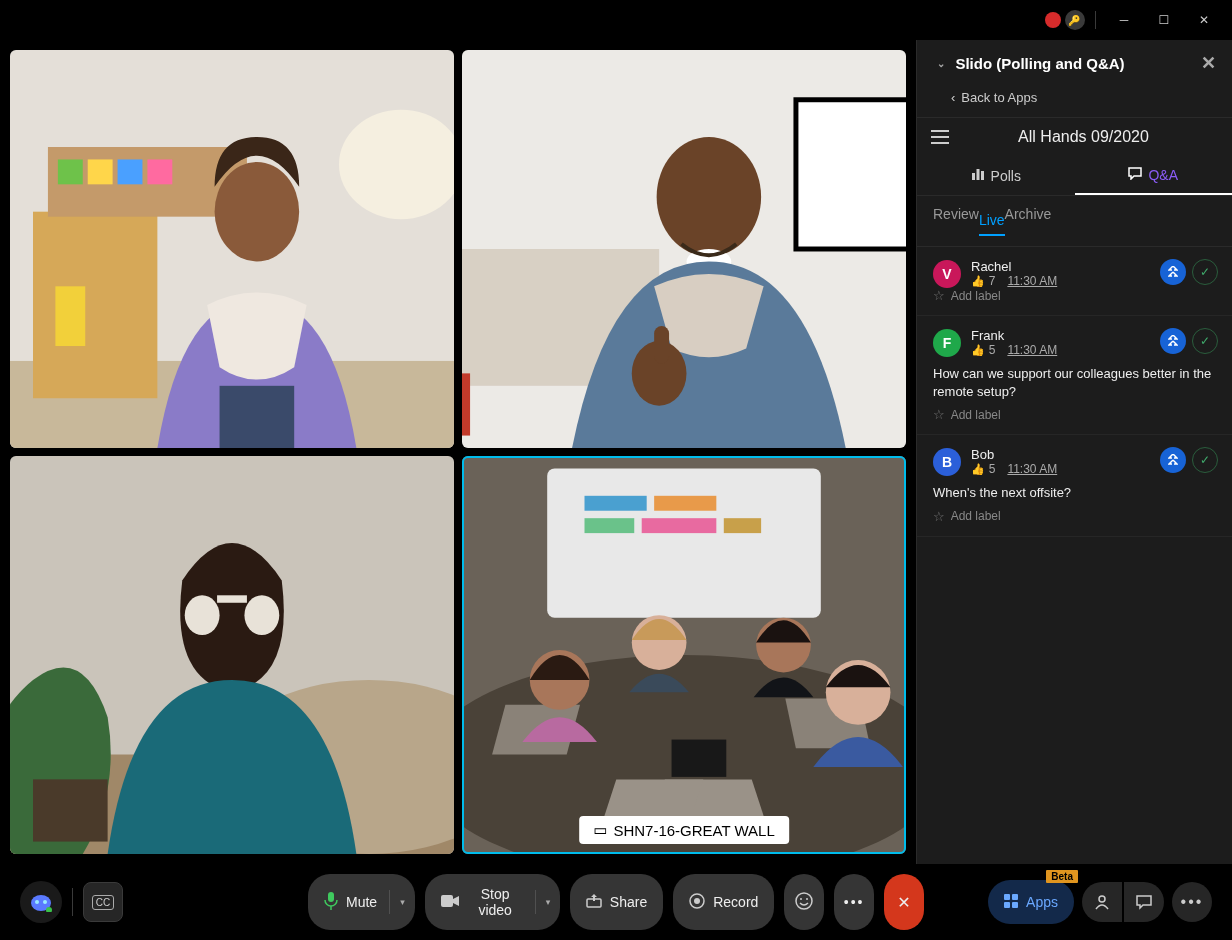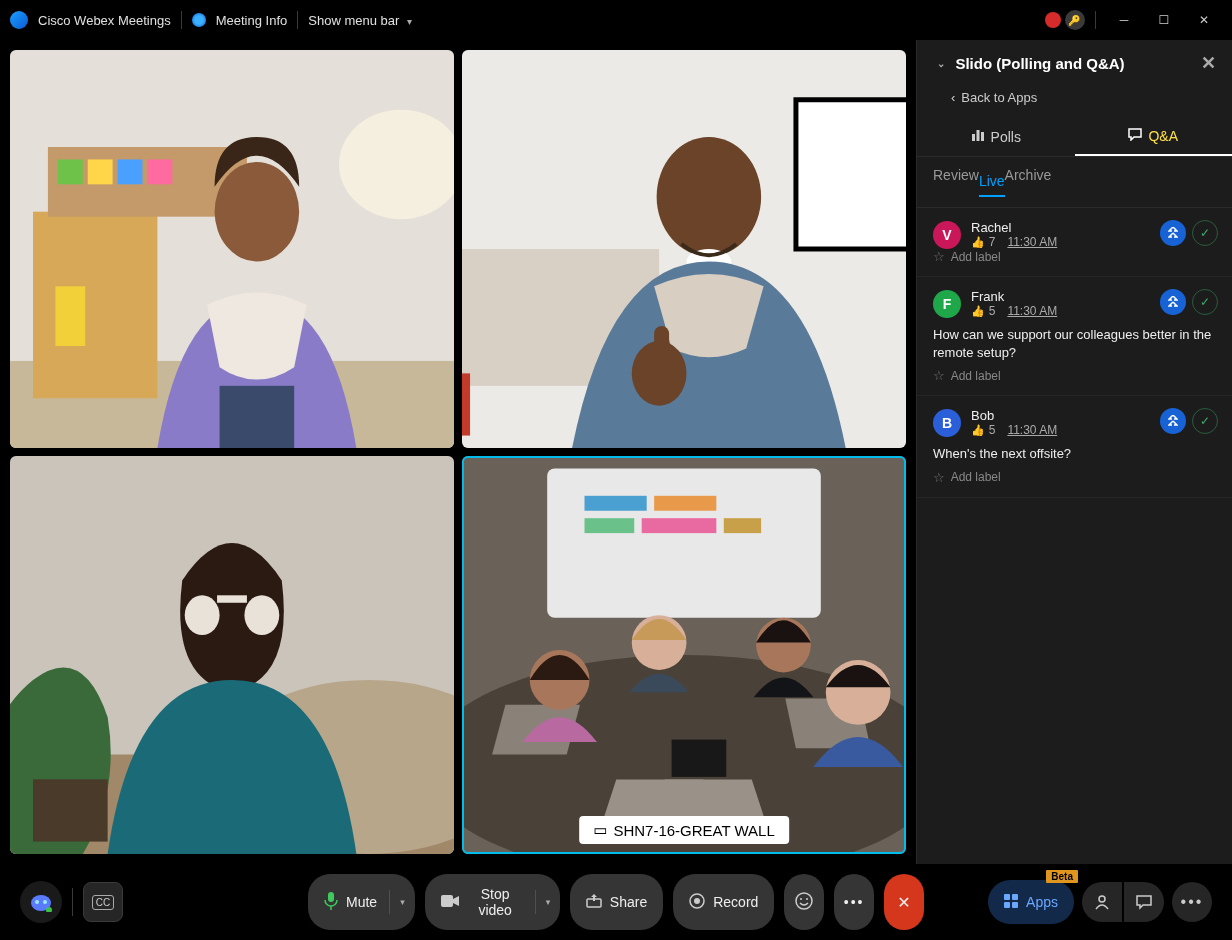--- a/index.html
+++ b/index.html
@@ -46,21 +46,21 @@
 .panel-head { padding:12px 16px; display:flex; align-items:center; gap:10px; font-size:15px; font-weight:600; }
 .panel-head .chev { transform:rotate(0deg); }
 .panel-close { margin-left:auto; font-size:18px; color:#aaa; cursor:pointer; }
 .back-row { padding:4px 16px 12px 34px; font-size:13px; color:#ccc; display:flex; align-items:center; gap:6px; cursor:pointer; }
 .slido-head { display:flex; align-items:center; padding:10px 14px; border-top:1px solid #2a2a2a; }
 .ham { width:18px; height:14px; display:flex; flex-direction:column; justify-content:space-between; cursor:pointer; }
 .ham span { height:2px; background:#ccc; }
 .slido-title { flex:1; text-align:center; font-size:16px; color:#eee; }
 .tabs { display:flex; border-bottom:1px solid #2a2a2a; }
 .tab { flex:1; text-align:center; padding:10px 0; font-size:14px; color:#ccc; cursor:pointer; display:flex; align-items:center; justify-content:center; gap:6px; }
-.tab.active { color:#fde047; border-bottom:2px solid #fff; }
+.tab.active { color:#8b5cf6; border-bottom:2px solid #fff; }
 .subtabs { display:flex; padding:10px 16px; font-size:14px; border-bottom:1px solid #2a2a2a; }
 .subtab { color:#999; cursor:pointer; padding-bottom:6px; }
 .subtab.active { color:#00a0ff; border-bottom:2px solid #00a0ff;margin-top:6px; }
 
 .qa-list { flex:1; overflow-y:auto; }
 .qa-item { padding:12px 16px; border-bottom:1px solid #262626; position:relative; }
 .qa-top { display:flex; align-items:center; gap:10px; }
 .avatar { width:28px; height:28px; border-radius:50%; display:flex; align-items:center; justify-content:center; font-size:14px; font-weight:600; color:#fff; }
 .qa-meta { display:flex; flex-direction:column; font-size:12px; color:#ccc; }
 .qa-name { font-size:13px; color:#eee; }
@@ -94,32 +94,20 @@
 .rbtn.joined-left { border-radius:20px 0 0 20px; }
 .rbtn.joined-right { border-radius:0 20px 20px 0; margin-left:-6px; }
 
 .thumb-icon { font-size:11px; }
 .star-icon { color:#777; font-size:13px; }
 </style>
 </head>
 <body>
 
 <div class="topbar">
-  <div class="left">
-    <span class="logo"></span>
-    <span>Cisco Webex Meetings</span>
-    <span class="sep"></span>
-    <span class="shield-icon"></span>
-    <span>Meeting Info</span>
-    <span class="sep"></span>
-    <span>
-      <span>Show menu bar</span>
-      <span class="chev">▾</span>
-    </span>
-  </div>
   <div class="right">
     <span class="rec-dot"></span>
     <span class="key-circle">🔑</span>
     <span class="sep" style="margin:0 6px"></span>
     <div class="winbtn">─</div>
     <div class="winbtn">☐</div>
     <div class="winbtn">✕</div>
   </div>
 </div>
 
@@ -225,20 +213,28 @@
   <div class="panel">
     <div class="panel-head">
       <span class="chev">⌄</span>
       <span>Slido (Polling and Q&amp;A)</span>
       <span class="panel-close">✕</span>
     </div>
     <div class="back-row">
       <span>‹</span>
       <span>Back to Apps</span>
     </div>
+    <div class="slido-head">
+      <div class="ham">
+          <span></span>
+          <span></span>
+          <span></span>
+        </div>
+      <div class="slido-title">All Hands 09/2020</div>
+    </div>
     <div class="tabs">
       <div class="tab">
         <span>
           <svg width="14" height="14" viewBox="0 0 14 14">
               <rect x="1" y="6" width="3" height="7" fill="#ccc"></rect>
               <rect x="5.5" y="2" width="3" height="11" fill="#ccc"></rect>
               <rect x="10" y="4" width="3" height="9" fill="#ccc"></rect>
             </svg>
         </span>
         <span>Polls</span>

